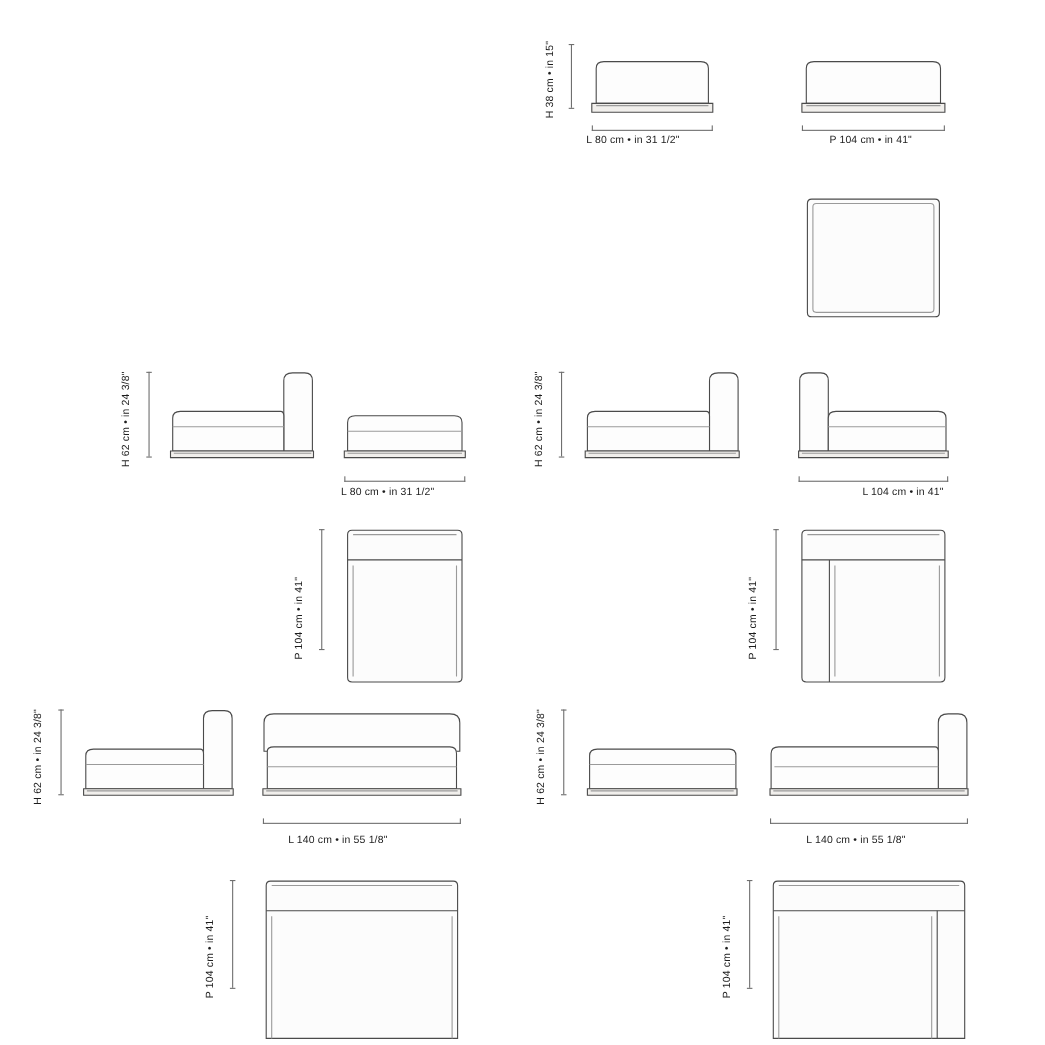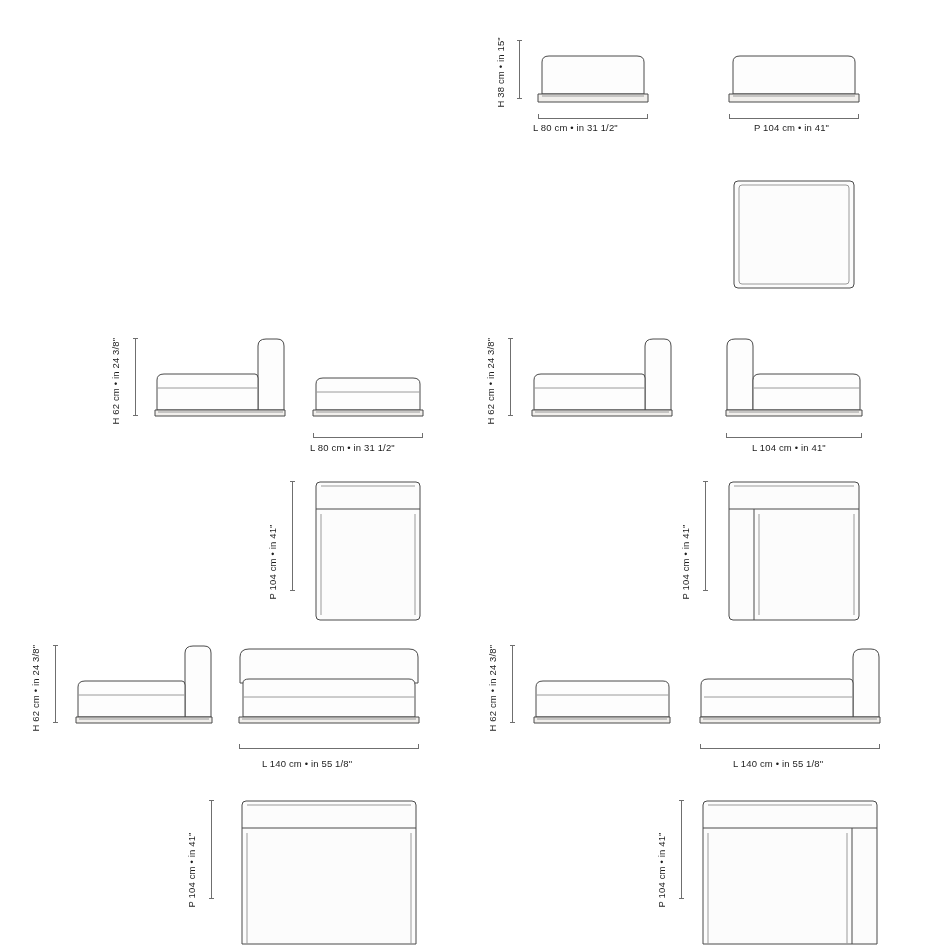--- a/index.html
+++ b/index.html
@@ -164,21 +164,21 @@
       <path class="fill-body" d="M1,8 Q1,1 9,1 L20,1 Q27,1 27,8 L27,72 L1,72 Z"></path>
       <path class="fill-body" d="M27,42 Q27,36 34,36 L127,36 Q134,36 134,42 L134,72 L27,72 Z"></path>
       <line class="ln-light" x1="27" y1="50" x2="134" y2="50"></line>
       <path class="fill-base" d="M0,72 L136,72 L136,78 L0,78 Z"></path>
       <line class="ln-light" x1="3" y1="74" x2="133" y2="74"></line>
     </svg>
   </div>
   <div class="rule h" style="left:726px; top:437px; width:136px;"></div>
   <div class="tick v" style="left:726px; top:433px;"></div>
   <div class="tick v" style="left:861px; top:433px;"></div>
-  <div class="dim-label" style="left:752px; top:443px;">L 104 cm • in 41"</div>
+  <div class="dim-label" style="left:784px; top:443px;">L 104 cm • in 41"</div>
 
   <div class="dim-label vert" style="left:690px; top:590px;">P 104 cm • in 41"</div>
   <div class="rule v" style="left:705px; top:481px; height:109px;"></div>
   <div class="tick h" style="left:703px; top:481px;"></div>
   <div class="tick h" style="left:703px; top:590px;"></div>
   <div class="fig" style="left:726px; top:481px;">
     <svg width="136" height="140" viewBox="0 0 136 140">
       <path class="fill-top" d="M3,5 Q3,1 7,1 L129,1 Q133,1 133,5 L133,135 Q133,139 129,139 L7,139 Q3,139 3,135 Z"></path>
       <path class="ln" d="M3,28 L133,28" fill="none"></path>
       <path class="ln" d="M28,28 L28,139" fill="none"></path>

